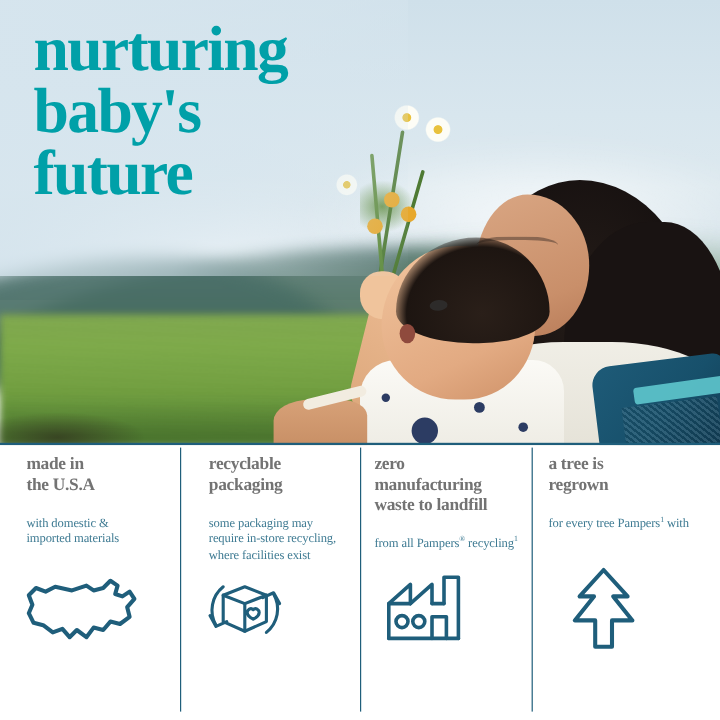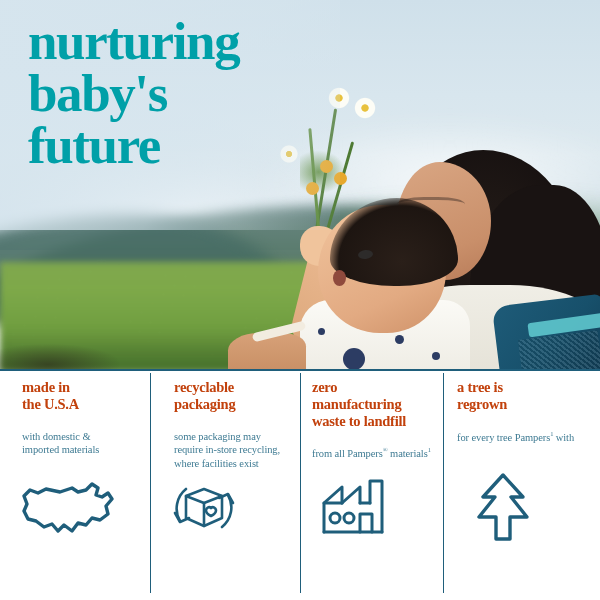--- a/index.html
+++ b/index.html
@@ -218,21 +218,21 @@
 
   .panel { position:absolute; top:8px; }
   .p1 { left:22px; width:118px; }
   .p2 { left:174px; width:132px; }
   .p3 { left:312px; width:128px; }
   .p4 { left:457px; width:138px; }
 
   .p-title {
     font-size: 14.5px;
     font-weight: 700;
-    color: #c2410c;
+    color: #737373;
     line-height: 1.16;
     letter-spacing: -0.25px;
     white-space: pre-line;
   }
   .p-sub {
     margin-top: 17px;
     font-size: 10.5px;
     font-weight: 400;
     color: #3f7b93;
     line-height: 1.28;
@@ -342,21 +342,21 @@
         <path d="M18 21 L36 28 L54 21"></path>
         <path d="M36 28 L36 51"></path>
         <path d="M43 33 c-2-2-5 0-5 2.5 0 3 5 5.5 5 5.5 s5-2.5 5-5.5c0-2.5-3-4.5-5-2.5z"></path>
       </svg>
     </div>
 
     <div class="panel p3">
       <div class="p-title">zero
 manufacturing
 waste to landfill</div>
-      <div class="p-sub"><span>from all Pampers</span><sup>®</sup><span> materials</span><sup>1</sup></div>
+      <div class="p-sub"><span>from all Pampers</span><sup>®</sup><span> recycling</span><sup>1</sup></div>
     </div>
     <div class="icon i3">
       <svg width="72" height="62" viewBox="0 0 72 62" fill="none" stroke="#1f5e7b" stroke-width="3" stroke-linecap="round" stroke-linejoin="round">
         <path d="M6 55 L6 26 L24 26"></path>
         <path d="M6 26 L24 10 L24 26"></path>
         <path d="M24 26 L42 10 L42 26"></path>
         <path d="M42 26 L52 26"></path>
         <path d="M52 26 L52 4 L64 4 L64 55"></path>
         <path d="M6 55 L64 55"></path>
         <circle cx="17" cy="41" r="5"></circle>

